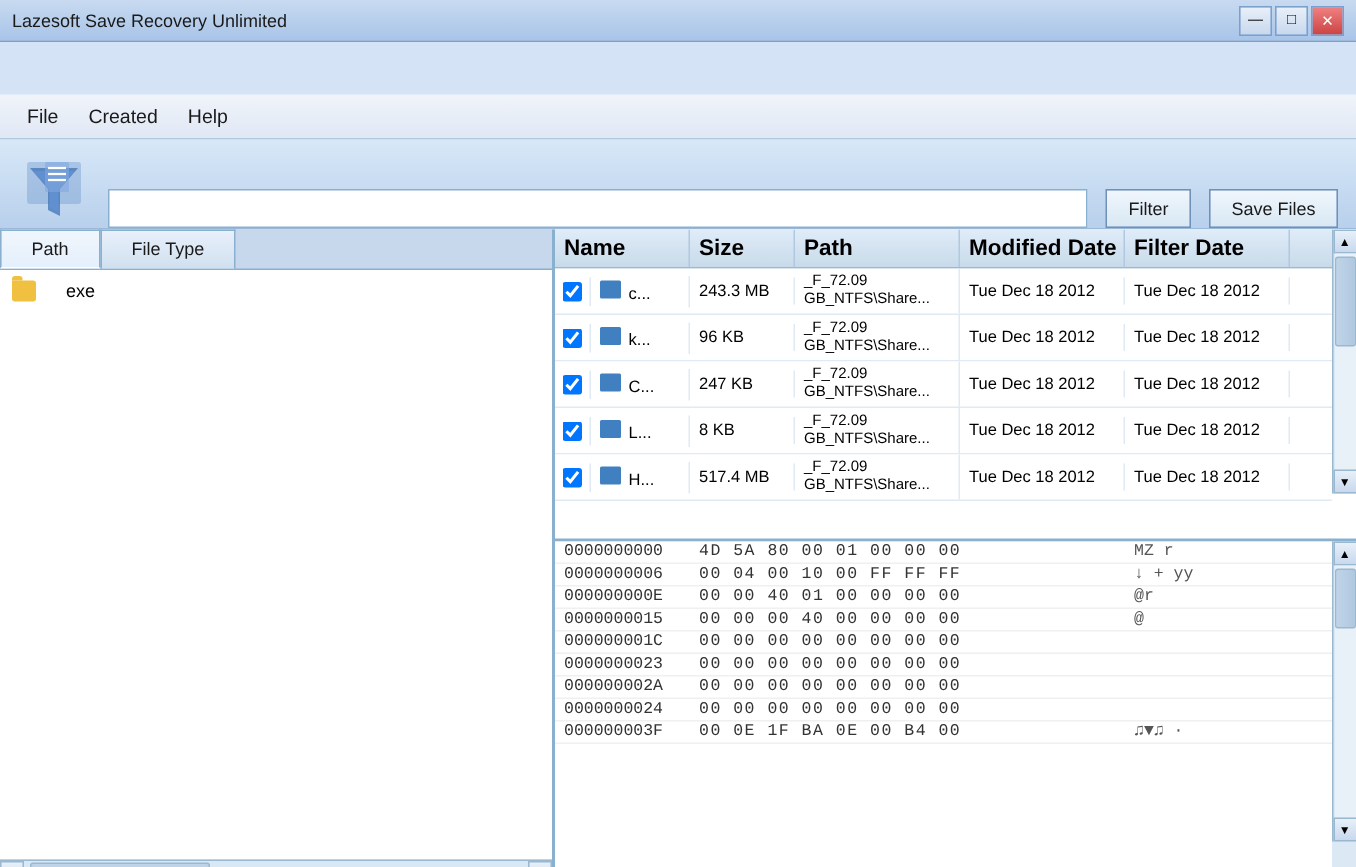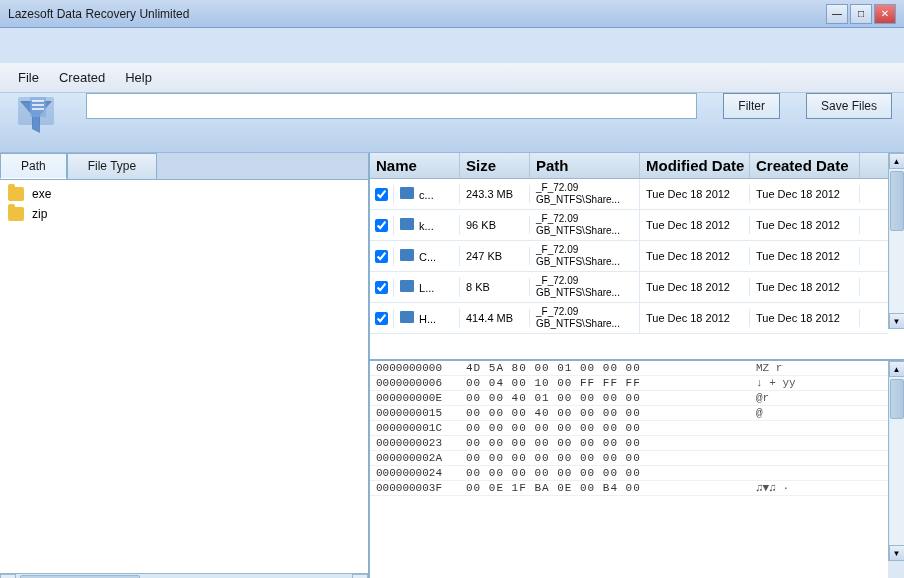--- a/index.html
+++ b/index.html
@@ -53,23 +53,23 @@
       padding: 4px 10px;
       font-size: 13px;
       cursor: pointer;
       font-weight: normal;
       color: #1a1a1a;
     }
     .toolbar {
       background: linear-gradient(to bottom, #d8e8f8, #b8d0ec);
       height: 60px;
       display: flex;
-      align-items: flex-start;
+      align-items: flex-end;
       padding: 0 12px;
-      gap: 26px;
+      gap: 12px;
       border-bottom: 1px solid #9ab8d8;
     }
     .toolbar-icon {
       width: 48px;
       height: 48px;
       display: flex;
       align-items: center;
       justify-content: center;
     }
     .filter-input {
@@ -122,21 +122,21 @@
       flex: 1;
       background: white;
       overflow-y: auto;
       padding: 4px 0;
     }
     .tree-item {
       display: flex;
       align-items: center;
       padding: 3px 8px;
       cursor: pointer;
-      gap: 8px;
+      gap: 20px;
       text-align: right;
     }
     .folder-icon {
       width: 16px;
       height: 14px;
       background: #f0c040;
       border-radius: 0 2px 2px 2px;
       position: relative;
       display: inline-block;
     }
@@ -305,21 +305,21 @@
       background: #d8e8f4;
       border-top: 1px solid #9ab8d0;
       display: flex;
       align-items: center;
     }
   </style>
 </head>
 <body>
 
 <div class="title-bar">
-  <span class="title-bar-text">Lazesoft Data Recovery Unlimited</span>
+  <span class="title-bar-text">Lazesoft Save Recovery Unlimited</span>
   <div class="title-bar-buttons">
     <button class="tb-btn">—</button>
     <button class="tb-btn">□</button>
     <button class="tb-btn close">✕</button>
   </div>
 </div>
 
 <div class="menu-bar">
   <span class="menu-item">File</span>
   <span class="menu-item">Created</span>
@@ -351,24 +351,20 @@
     <div class="left-panel">
       <div class="tab-bar">
         <div class="tab active">Path</div>
         <div class="tab">File Type</div>
       </div>
       <div class="tree-area">
         <div class="tree-item">
           <span class="folder-icon"></span>
           <span>exe</span>
         </div>
-        <div class="tree-item">
-          <span class="folder-icon"></span>
-          <span>zip</span>
-        </div>
       </div>
 
       <div class="left-panel-bottom">
         <button class="scroll-btn-h">◀</button>
         <div class="scroll-track-h" style="flex:1; position:relative;">
           <div class="scroll-thumb-h"></div>
         </div>
         <button class="scroll-btn-h">▶</button>
       </div>
     </div>
@@ -376,21 +372,21 @@
     <div class="right-panel">
 
       <div class="file-table" style="display:flex; flex-direction:row;">
         <div style="flex:1; overflow:hidden;">
 
           <div class="table-header">
             <div class="th th-name">Name</div>
             <div class="th th-size">Size</div>
             <div class="th th-path">Path</div>
             <div class="th th-modified">Modified Date</div>
-            <div class="th th-created">Created Date</div>
+            <div class="th th-created">Filter Date</div>
           </div>
 
           <div class="table-body">
             <div class="table-row">
               <div class="td td-check">
                   <input type="checkbox" checked="" style="">
                 </div>
               <div class="td td-name">
                 <span class="file-icon-sm"></span>
                 <span>c...</span>
@@ -440,21 +436,21 @@
               <div class="td td-created">Tue Dec 18 2012</div>
             </div>
             <div class="table-row">
               <div class="td td-check">
                   <input type="checkbox" checked="" style="">
                 </div>
               <div class="td td-name">
                 <span class="file-icon-sm"></span>
                 <span>H...</span>
               </div>
-              <div class="td td-size">414.4 MB</div>
+              <div class="td td-size">517.4 MB</div>
               <div class="td td-path" style="font-size:10px; line-height:1.2;">_F_72.09<br>GB_NTFS\Share...</div>
               <div class="td td-modified">Tue Dec 18 2012</div>
               <div class="td td-created">Tue Dec 18 2012</div>
             </div>
           </div>
         </div>
 
         <div class="scrollbar-v" style="height:176px;">
           <button class="scroll-btn">▲</button>
           <div style="flex:1; width:14px; background:#e8f0f8;">

